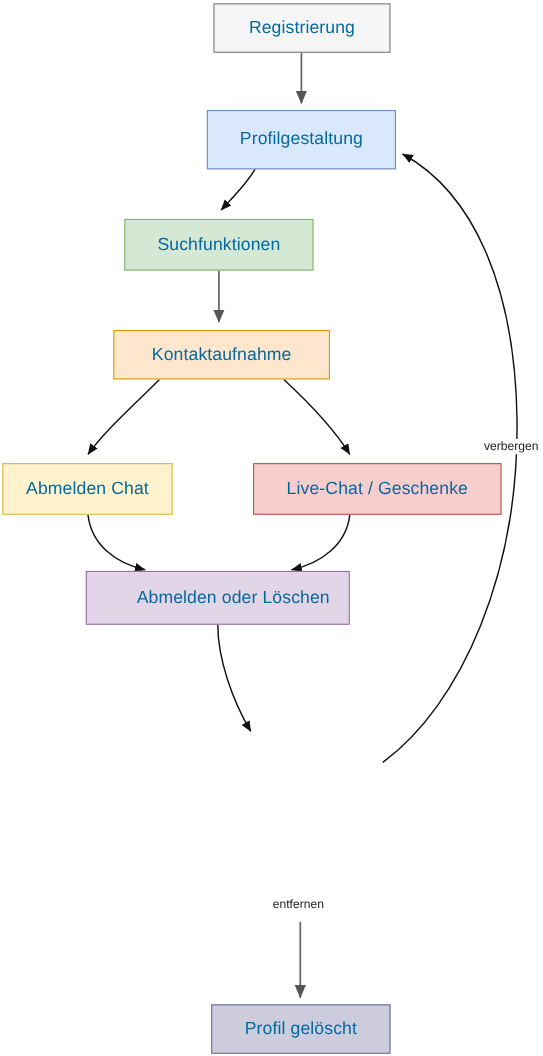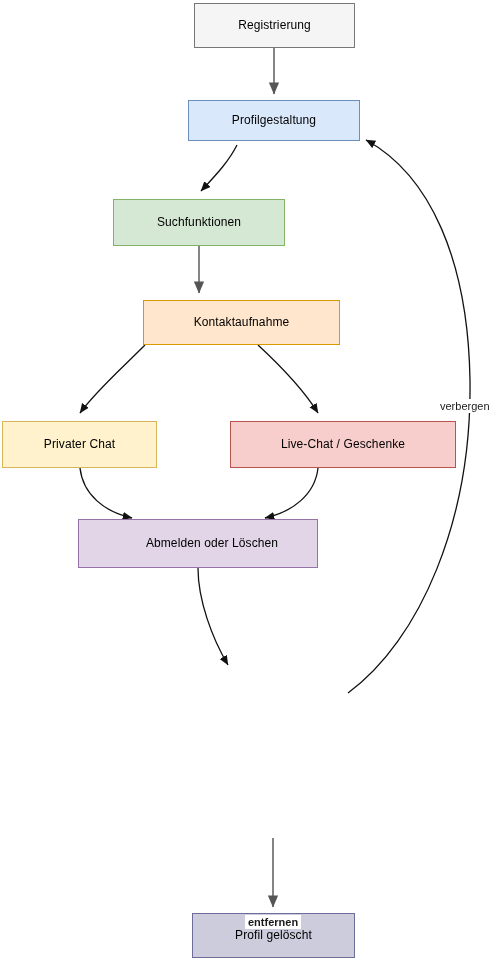--- a/index.html
+++ b/index.html
@@ -25,22 +25,22 @@
     width: 494px;
     height: 960px;
   }
   .node {
     position: absolute;
     box-sizing: border-box;
     display: flex;
     align-items: center;
     justify-content: center;
     text-align: center;
-    font-size: 12px;
-    color: #000000;
+    font-size: 16px;
+    color: #0369a1;
     line-height: 1.2;
     letter-spacing: 0.1px;
     z-index: 3;
   }
   .node-label {
     padding: 0 6px;
     pointer-events: none;
   }
   .diamond-wrap {
     position: absolute;
@@ -126,46 +126,46 @@
 
     <g>
       <path d="M 273,838 L 273,907" stroke="#666666" stroke-width="1.6" fill="none" marker-end="url(#arrowGray)"></path>
     </g>
   </svg>
 
   <div class="node" style="left:194px; top:3px; width:161px; height:45px; background:#f5f5f5; border:1.6px solid #777777;">
     <span class="node-label">Registrierung</span>
   </div>
 
-  <div class="node" style="left:188px; top:100px; width:172px; height:41px; background:#dae8fc; border:1.6px solid #6c8ebf;">
+  <div class="node" style="left:188px; top:100px; width:172px; height:54px; background:#dae8fc; border:1.6px solid #6c8ebf;">
     <span class="node-label">Profilgestaltung</span>
   </div>
 
   <div class="node" style="left:113px; top:199px; width:172px; height:47px; background:#d5e8d4; border:1.6px solid #82b366;justify-content:center;">
     <span class="node-label">Suchfunktionen</span>
   </div>
 
-  <div class="node" style="left:103px; top:300px; width:197px; height:45px; background:#ffe6cc; border:1.8px solid #d79b00;margin-left:40px;">
+  <div class="node" style="left:103px; top:300px; width:197px; height:45px; background:#ffe6cc; border:1.8px solid #d79b00;">
     <span class="node-label">Kontaktaufnahme</span>
   </div>
 
   <div class="node" style="left:2px; top:421px; width:155px; height:47px; background:#fff2cc; border:1.8px solid #d6b656;">
-    <span class="node-label">Privater Chat</span>
+    <span class="node-label">Abmelden Chat</span>
   </div>
 
   <div class="node" style="left:206px; top:421px; width:226px; height:47px; background:#f8cecc; border:1.8px solid #b85450;margin-left:24px;">
     <span class="node-label">Live-Chat / Geschenke</span>
   </div>
 
   <div class="node" style="left:78px; top:519px; width:240px; height:49px; background:#e1d5e7; border:1.8px solid #9673a6;padding-left:28px;">
     <span class="node-label">Abmelden oder Löschen</span>
   </div>
 
 
   <div class="node" style="left:192px; top:913px; width:163px; height:45px; background:#ccccdd; border:1.8px solid #6c6c99;">
     <span class="node-label">Profil gelöscht</span>
   </div>
 
   <div class="edge-label" style="left:437px; top:399px;">verbergen</div>
 
-  <div class="edge-label" style="left:245px; top:915px;font-weight:bold;">entfernen</div>
+  <div class="edge-label" style="left:245px; top:815px;">entfernen</div>
 
 </div>
 
 </body></html>

